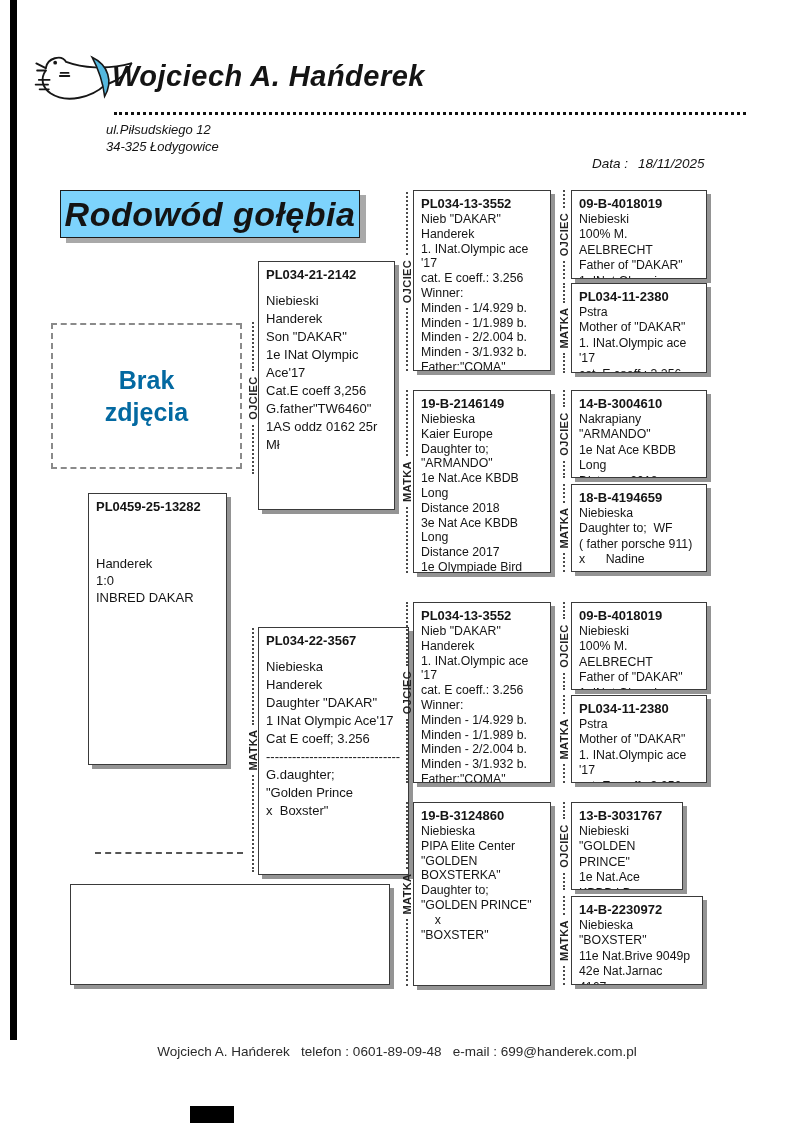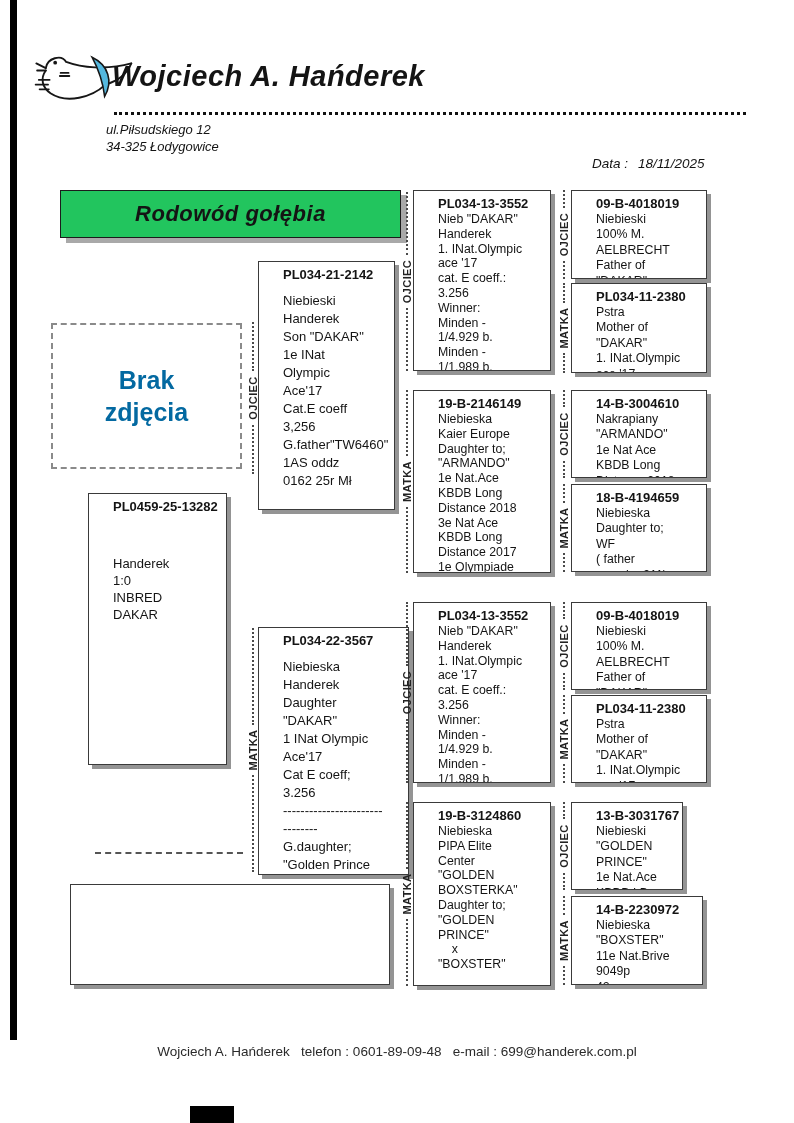--- a/index.html
+++ b/index.html
@@ -20,37 +20,37 @@
     left:112px; top:60px; font-size:29px; font-weight:bold; font-style:italic;
     letter-spacing:0.5px; white-space:nowrap;
   }
   .name-underline { left:114px; top:112px; width:632px; border-top:3px dotted #111; }
   .addr { left:106px; top:121px; font-size:13px; font-style:italic; line-height:17px; }
   .date-line { left:592px; top:148px; font-size:13.5px; font-style:italic;margin-top:8px; }
   .date-line .val { margin-left:10px; }
 
   
   .title-box {
-    left:60px; top:190px; width:341px; height:48px; background:#22c55e;
+    left:60px; top:190px; width:300px; height:48px; background:#7dd3fc;
     border:1px solid #1c1c1c; box-shadow:6px 5px 0 #a9a9a9;
     display:flex; align-items:center; justify-content:center;
-    font-size:22px; font-weight:bold; font-style:italic; letter-spacing:0.5px;
+    font-size:34px; font-weight:bold; font-style:italic; letter-spacing:0.5px;
   }
 
   
   .photo {
     left:51px; top:323px; width:191px; height:146px; border:2px dashed #8a8a8a;
     display:flex; align-items:center; justify-content:center; text-align:center;
     color:#0369a1; font-size:25px; font-weight:bold; line-height:1.3; white-space:pre-line;
   }
 
   
   .box {
     position:absolute; background:#fff; border:1px solid #3a3a3a;
-    box-shadow:4px 4px 0 #949494; padding:5px 24px; overflow:hidden;
+    box-shadow:4px 4px 0 #949494; padding:5px 7px; overflow:hidden;
   }
   .ring { font-weight:bold; font-size:13px; line-height:16px; white-space:nowrap; }
   .body { white-space:pre-line; }
   .subject .body { margin-top:40px; font-size:13px; line-height:17px; }
   .g2 .body { margin-top:9px; font-size:13px; line-height:18px; }
   .g3 .body { font-size:12.3px; line-height:14.8px; }
   .g4 .body { font-size:12.3px; line-height:15.4px; }
 
   
   .vlabel {

